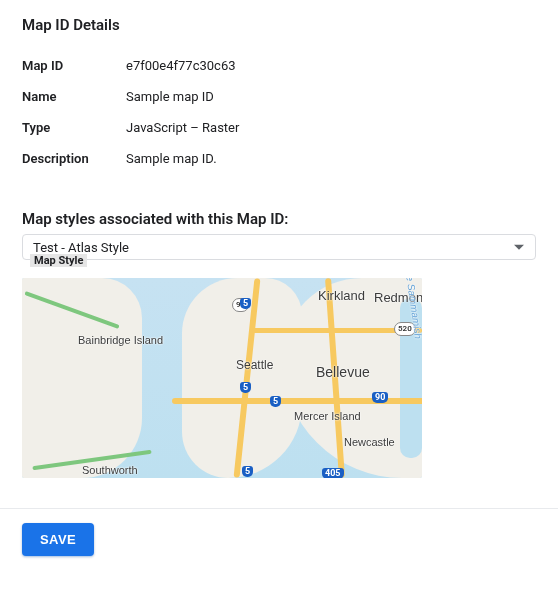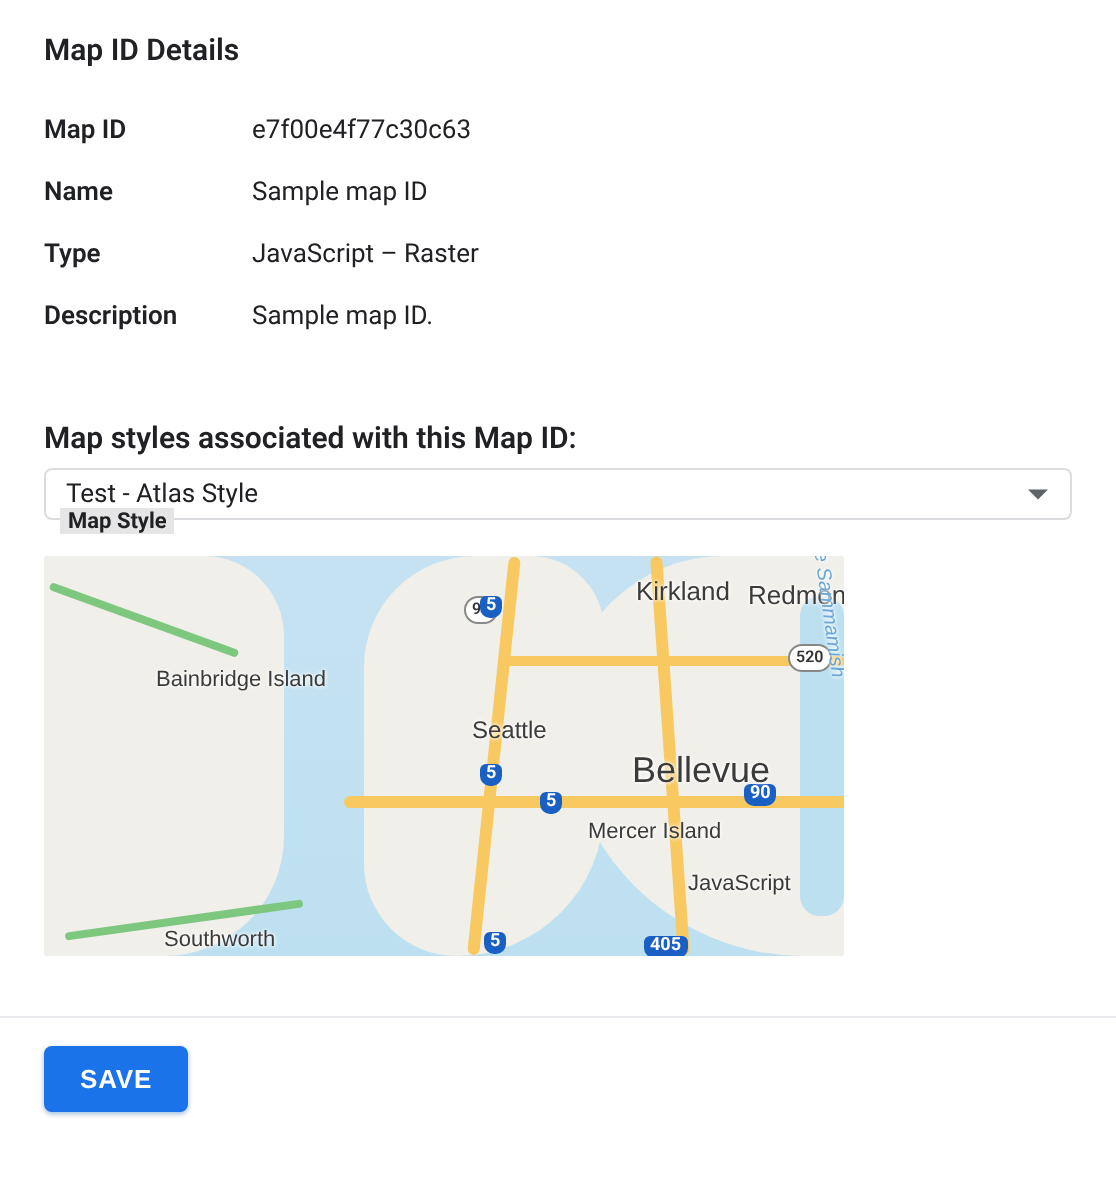--- a/index.html
+++ b/index.html
@@ -139,21 +139,21 @@
   }
   .sr.r1{ left:210px; top:20px; }
   .sr.r2{ left:372px; top:44px; }
   .maplabel {
     position:absolute;
     font-family: Arial, sans-serif;
     color:#3b3b3b;
     text-shadow: 0 0 2px #fff, 0 0 2px #fff;
   }
   .maplabel.seattle { left:214px; top:80px; font-size:12px; font-weight:400; }
-  .maplabel.bellevue { left:294px; top:97px; font-size:18px; }
+  .maplabel.bellevue { left:294px; top:86px; font-size:14px; }
   .maplabel.kirkland { left:296px; top:10px; font-size:13px; }
   .maplabel.redmond { left:352px; top:12px; font-size:13px; }
   .maplabel.mercer { left:272px; top:132px; font-size:11px; }
   .maplabel.newcastle { left:322px; top:158px; font-size:11px; }
   .maplabel.bainbridge { left:56px; top:56px; font-size:11px; text-align:center; }
   .maplabel.southworth { left:44px; top:186px; font-size:11px;margin-left:16px; }
   .maplabel.samm { right:-2px; top:60px; font-size:10px; color:#6aa6d8; transform: rotate(82deg); transform-origin: top right; font-style:italic; }
 
   .footer {
     border-top: 1px solid #e8eaed;
@@ -226,21 +226,21 @@
     <span class="shield s6">5</span>
     <span class="shield s5">5</span>
     <span class="shield s3">90</span>
     <span class="shield s4">405</span>
 
     <span class="maplabel seattle">Seattle</span>
     <span class="maplabel bellevue">Bellevue</span>
     <span class="maplabel kirkland">Kirkland</span>
     <span class="maplabel redmond">Redmond</span>
     <span class="maplabel mercer">Mercer Island</span>
-    <span class="maplabel newcastle">JavaScript</span>
+    <span class="maplabel newcastle">Newcastle</span>
     <span class="maplabel bainbridge">Bainbridge
 Island</span>
     <span class="maplabel southworth">Southworth</span>
     <span class="maplabel samm">Lake Sammamish</span>
   </div>
 </div>
 
 <div class="footer">
   <button class="save-btn">SAVE</button>
 </div>

